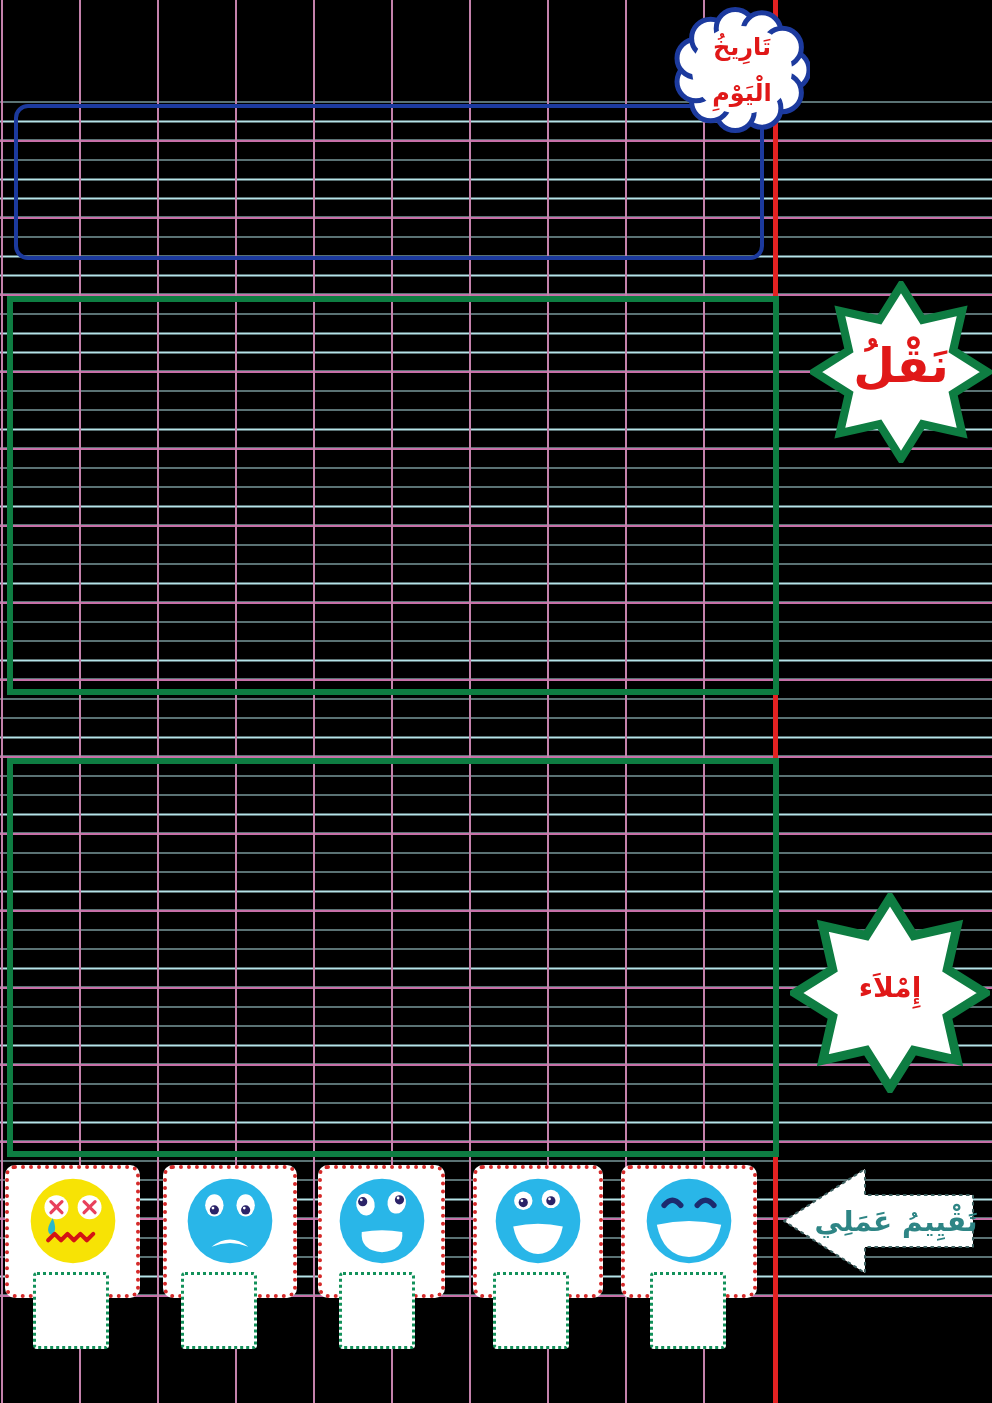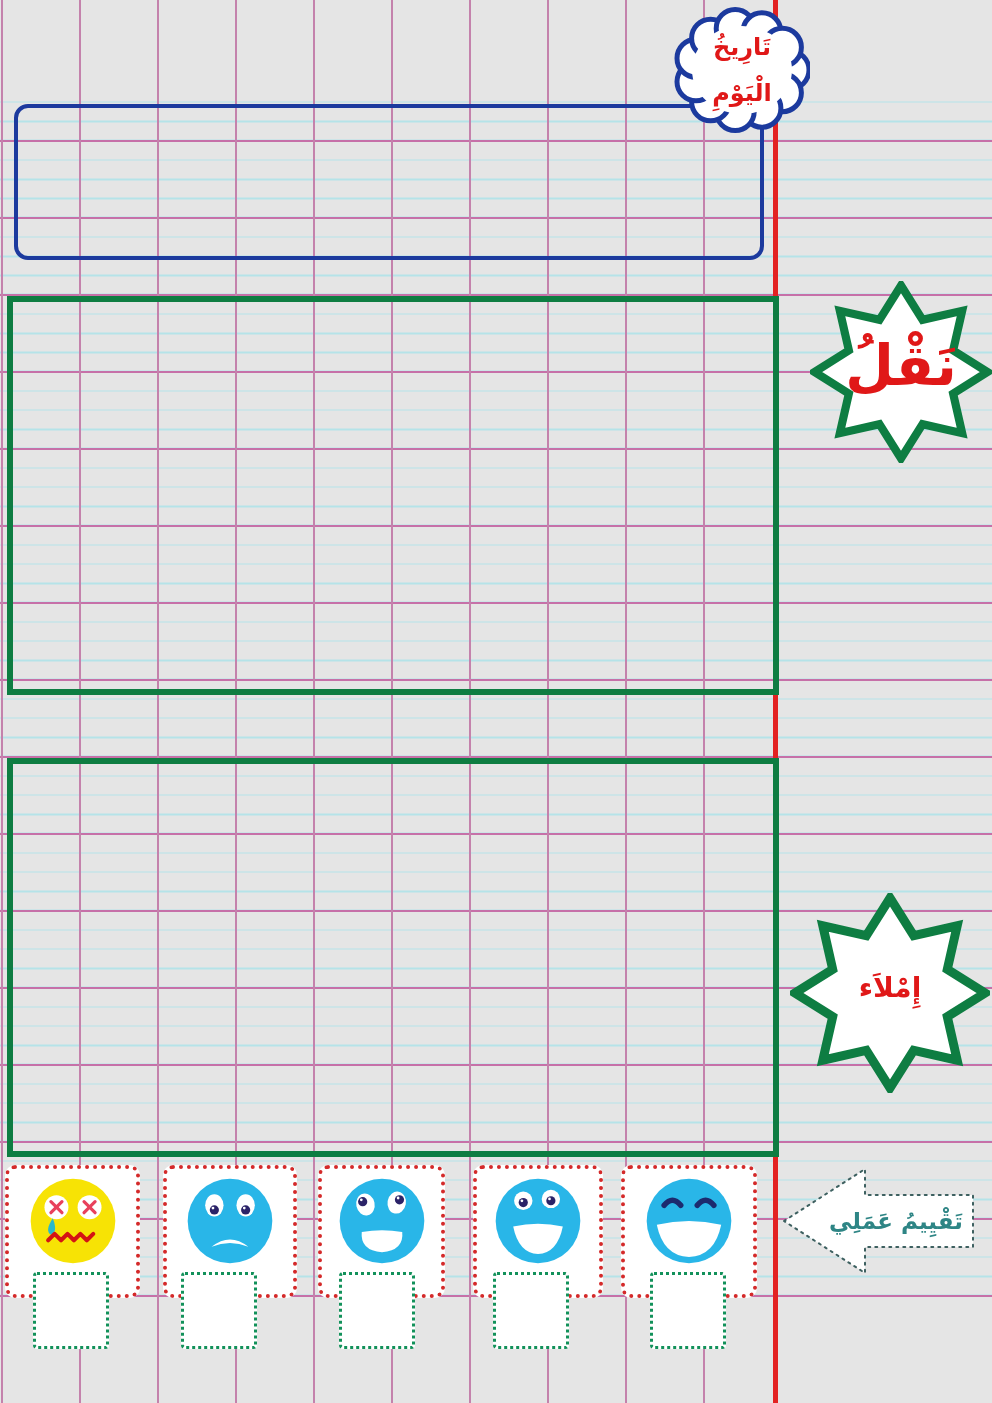--- a/index.html
+++ b/index.html
@@ -1,18 +1,18 @@
 <!DOCTYPE html>
 <html lang="ar"><head>
 <meta charset="utf-8">
 <style>
   html,body{margin:0;padding:0;background:#ffffff;}
   body{width:992px;height:1403px;position:relative;overflow:hidden;
        font-family:"DejaVu Sans",sans-serif;}
-  .page{position:absolute;inset:0;width:992px;height:1403px;background:#e5e5e5;}
+  .page{position:absolute;inset:0;width:992px;height:1403px;background:#000000;}
 
   
   .h-lines{position:absolute;left:0;top:96px;width:992px;height:1206px;
     background-image:
       repeating-linear-gradient(to bottom,#c670a8 0px,#c670a8 2px,transparent 2px,transparent 77px),
       repeating-linear-gradient(to bottom,#b5e3e8 0px,#b5e3e8 1.5px,transparent 1.5px,transparent 19.25px);
     background-position:0 44px,0 5.5px;}
   .v-lines{position:absolute;left:0;top:0;width:777px;height:1403px;
     background-image:repeating-linear-gradient(to right,#c482ac 0px,#c482ac 2px,transparent 2px,transparent 78px);
     background-position:1px 0;}
@@ -33,35 +33,35 @@
   .frame-naql{top:296px;}
   .frame-imlaa{top:758px;}
 
   
   .badge{position:absolute;}
   .badge svg{position:absolute;inset:0;}
   .badge-naql{left:810px;top:281px;width:182px;height:178px;}
   .badge-imlaa{left:790px;top:893px;width:200px;height:198px;}
   .badge-label{position:absolute;inset:0;display:flex;align-items:center;justify-content:center;
     direction:rtl;color:#e01818;font-weight:bold;padding-bottom:10px;}
-  .badge-naql .badge-label{font-size:56px;}
+  .badge-naql .badge-label{font-size:48px;}
   .badge-imlaa .badge-label{font-size:28px;}
 
   
   .mood-cell{position:absolute;top:1165px;height:133px;border:4px dotted #d42a2a;
     border-radius:10px;background:#ffffff;box-sizing:border-box;}
   .mood-cell svg.face{position:absolute;top:6px;left:50%;transform:translateX(-50%);}
   .check-square{position:absolute;top:103px;width:76px;height:77px;background:#ffffff;
     border:3px dotted #12915a;box-sizing:border-box;border-radius:4px;}
 
   .eval-arrow{position:absolute;left:781px;top:1165px;width:196px;height:112px;}
   .eval-arrow svg{position:absolute;inset:0;}
   .eval-label{position:absolute;left:40px;right:6px;top:28px;bottom:28px;display:flex;
     align-items:center;justify-content:center;direction:rtl;color:#2e8585;
-    font-weight:bold;font-size:23px;white-space:nowrap;}
+    font-weight:bold;font-size:28px;white-space:nowrap;}
 </style>
 </head>
 <body>
 
 <div class="page">
 
   <div class="h-lines"></div>
   <div class="v-lines"></div>
   <div class="margin-line"></div>
 

